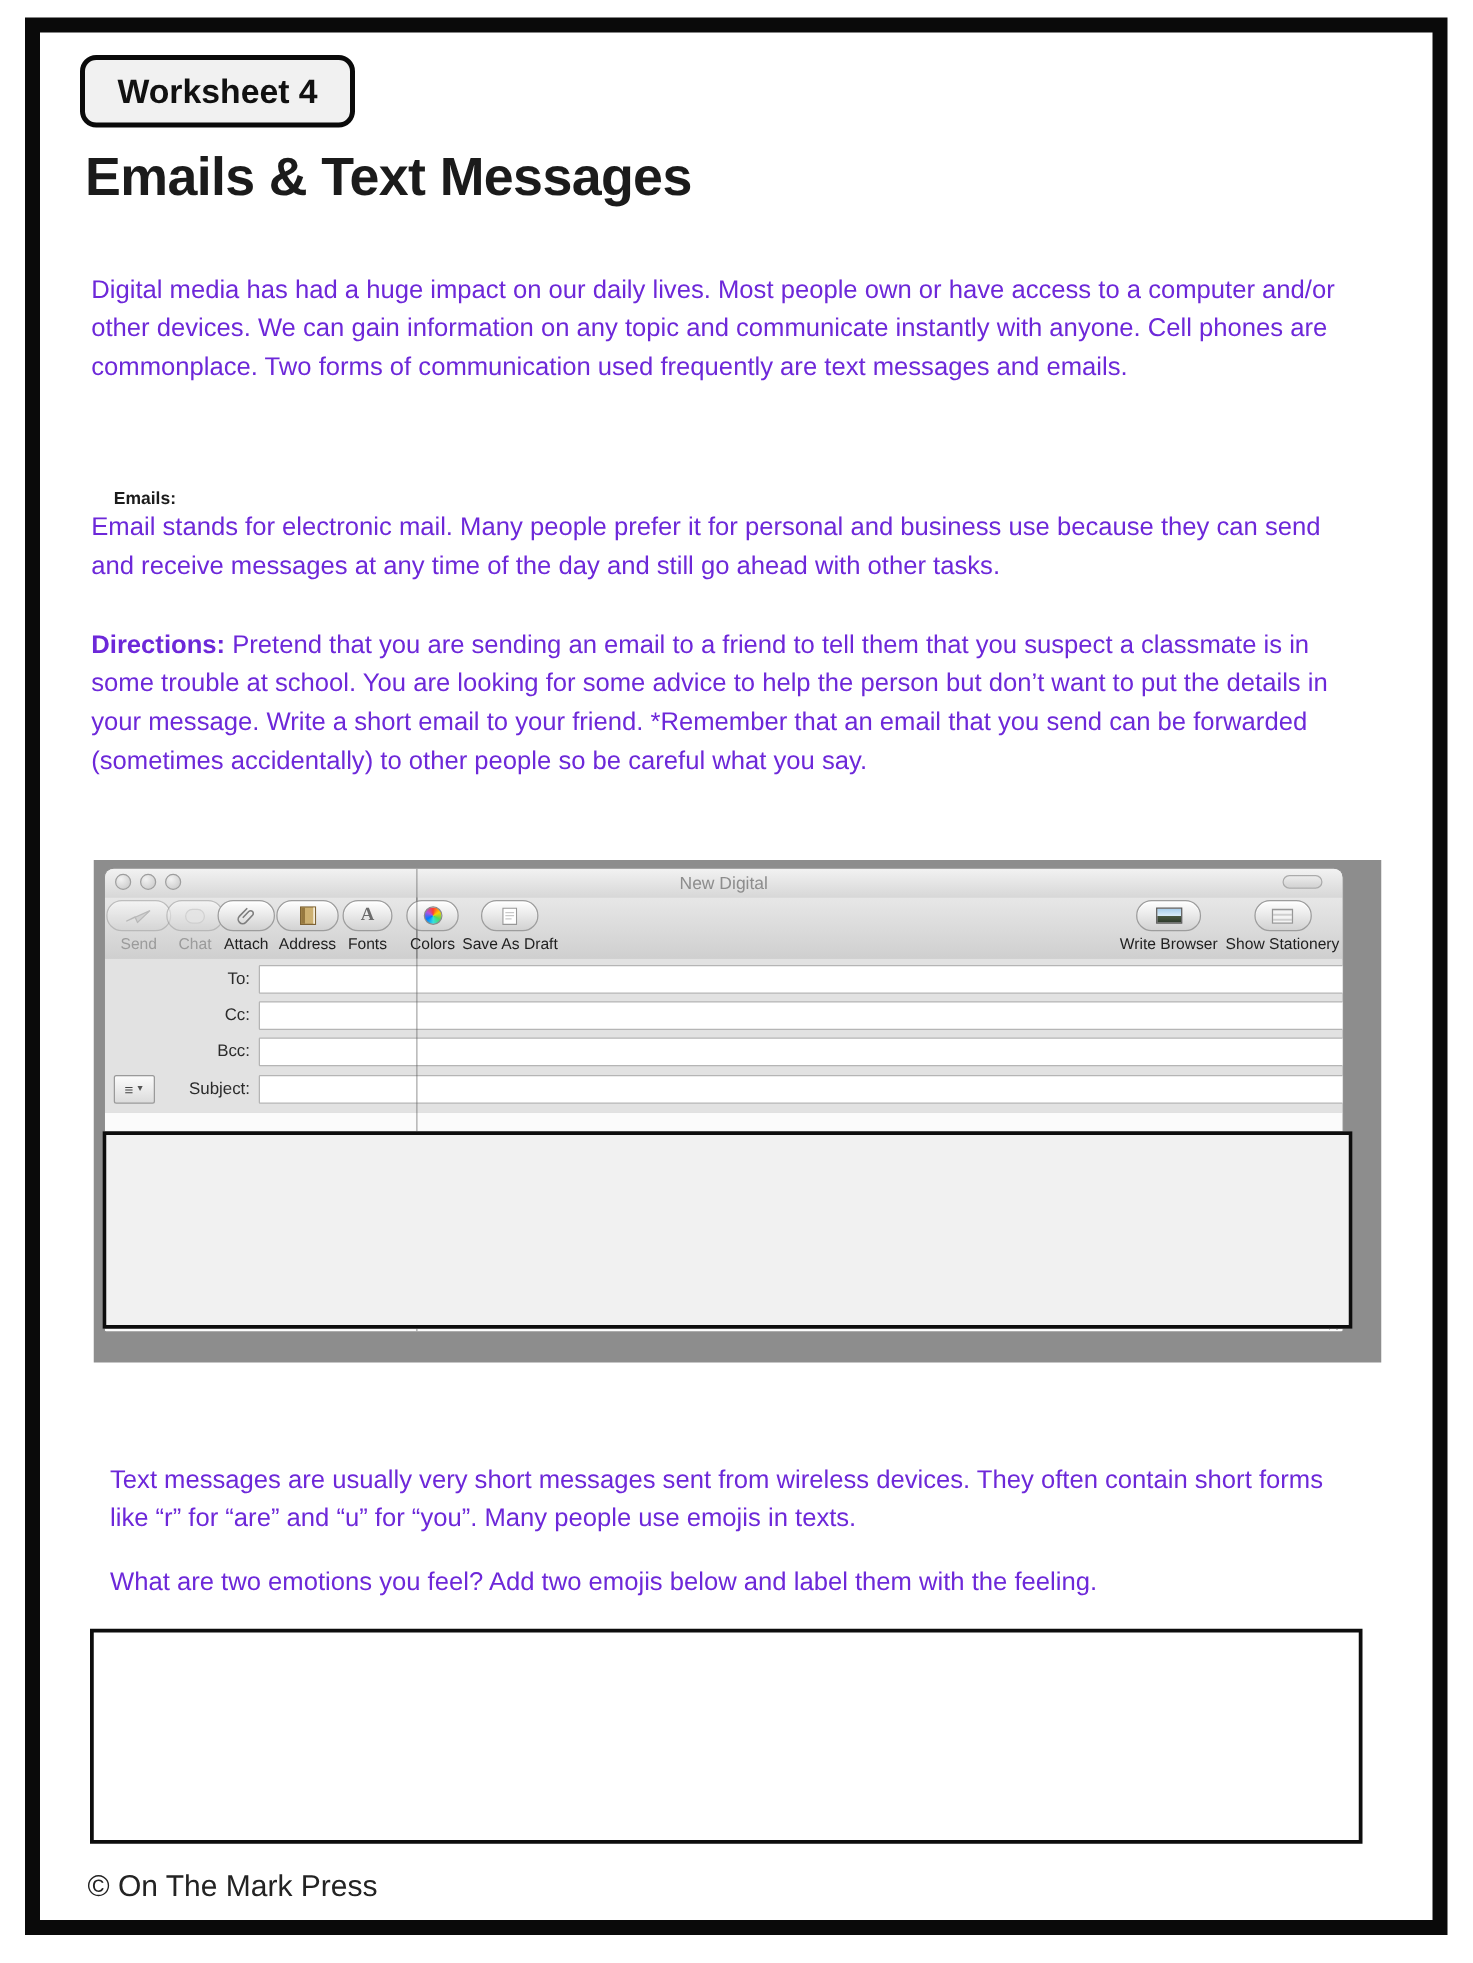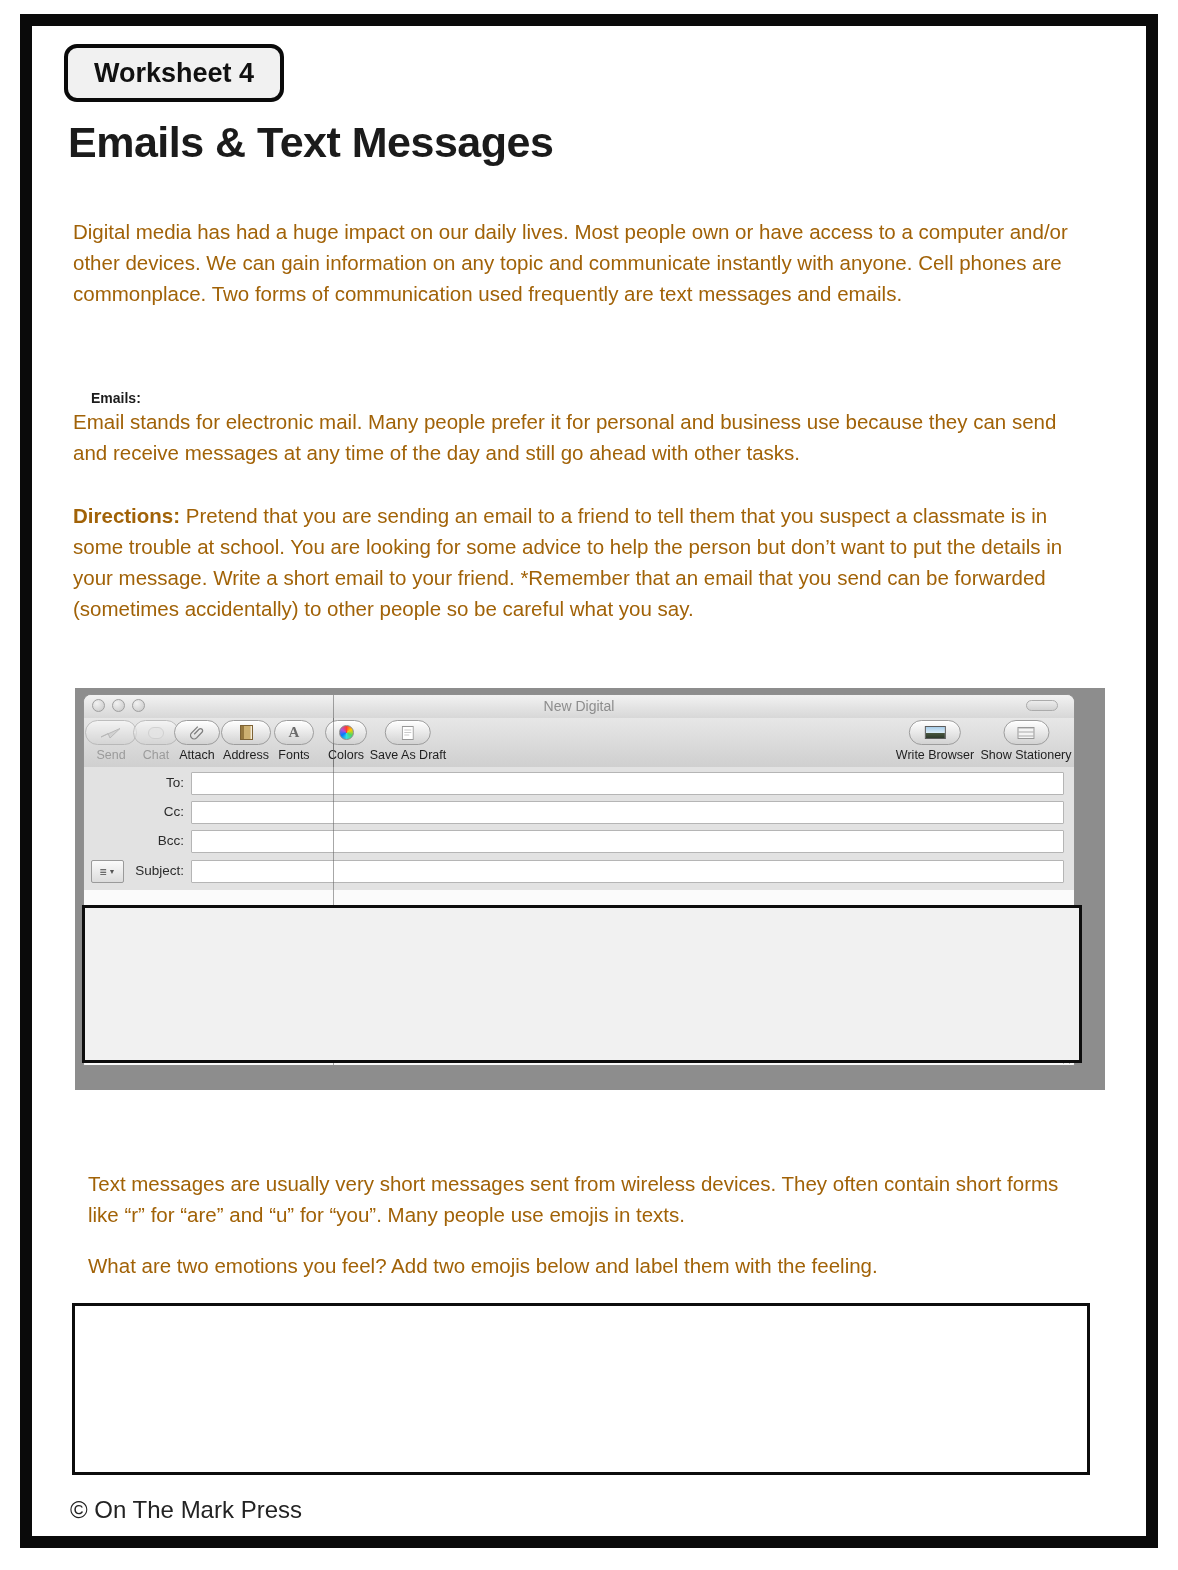--- a/index.html
+++ b/index.html
@@ -7,21 +7,21 @@
     width:1178px;height:1570px;position:relative;background:#ffffff;
     font-family:"Liberation Sans", sans-serif;color:#1c1c1c;overflow:hidden;
   }
   .frame{position:absolute;left:20px;top:14px;width:1138px;height:1534px;
     border:12px solid #0a0a0a;box-sizing:border-box;background:#fff;}
   .badge{position:absolute;left:64px;top:44px;min-width:215px;height:58px;box-sizing:border-box;
     border:4px solid #0a0a0a;border-radius:13px;background:#f1f1f1;
     display:flex;align-items:center;justify-content:center;padding:16px 26px;
     font-size:27px;font-weight:bold;color:#111;}
   .title{position:absolute;left:68px;top:118px;margin:0;font-size:43px;font-weight:bold;color:#1b1b1b;letter-spacing:-0.5px;}
-  .para{position:absolute;margin:0;font-size:20.5px;line-height:31px;color:#a16207;width:1004px;}
+  .para{position:absolute;margin:0;font-size:20.5px;line-height:31px;color:#6d28d9;width:1004px;}
   .p-intro{left:73px;top:216px;}
   .h-emails{position:absolute;left:73px;top:372px;margin:18px;font-size:14px;font-weight:bold;}
   .p-emails{left:73px;top:406px;}
   .p-directions{left:73px;top:500px;}
   .p-texts{left:88px;top:1156px;width:990px;margin-top:12px;}
   .p-prompt{left:88px;top:1250px;width:1000px;}
   .footer{position:absolute;left:70px;top:1496px;font-size:24px;color:#232323;}
 
   
   .mailshot{position:absolute;left:75px;top:688px;width:1030px;height:402px;background:#8d8d8d;}
@@ -51,21 +51,21 @@
   .wheel{width:15px;height:15px;border-radius:50%;border:1px solid #8b8b8b;box-sizing:border-box;
     background:conic-gradient(#ff3b30,#ffcc00,#4cd964,#34e0e0,#007aff,#af52de,#ff3b30);}
   .photo{width:21px;height:13px;border:1px solid #5c5c5c;box-sizing:border-box;
     background:linear-gradient(180deg,#a7cdea 0%,#dcedf8 54%,#49573f 54%,#2e3a2c 100%);}
   .stationery{width:17px;height:12px;border:1px solid #979797;box-sizing:border-box;background:#f4f4f4;
     background-image:linear-gradient(#cfcfcf 2px,transparent 2px);background-size:100% 4px;background-position:0 3px;}
   .fonts-a{font-family:"Liberation Serif",serif;font-size:15px;color:#6b6b6b;font-weight:bold;}
   .bubble{width:14px;height:10px;border:1px solid #c4c4c4;border-radius:7px;background:#e8e8e8;}
   
   .fields{position:absolute;left:0;top:72px;right:0;height:123px;background:#e2e2e2;border-bottom:1px solid #a9a9a9;}
-  .frow{position:absolute;left:0;right:0;height:37px;}
+  .frow{position:absolute;left:16px;right:0;height:37px;}
   .flabel{position:absolute;left:0;top:3px;width:100px;text-align:right;font-size:13.5px;color:#2b2b2b;}
   .finput{position:absolute;left:107px;top:0;width:873px;height:23px;box-sizing:border-box;
     background:#fff;border:1px solid #b5b5b5;border-radius:1px;font-size:13px;padding:0 4px;outline:none;}
   .hdrbtn{position:absolute;left:7px;top:93px;width:33px;height:23px;box-sizing:border-box;
     border:1px solid #9a9a9a;background:linear-gradient(#fbfbfb,#dcdcdc);border-radius:2px;
     display:flex;align-items:center;justify-content:center;gap:2px;font-size:12px;color:#444;cursor:default;}
   .hdrbtn .caret{font-size:7px;color:#555;}
   .mbody{position:absolute;left:0;top:195px;right:0;bottom:0;background:#fbfbfb;}
   .grip{position:absolute;right:1px;bottom:1px;width:13px;height:13px;
     background:repeating-linear-gradient(135deg,transparent 0 3px,#b3b3b3 3px 4px);opacity:.8;}

